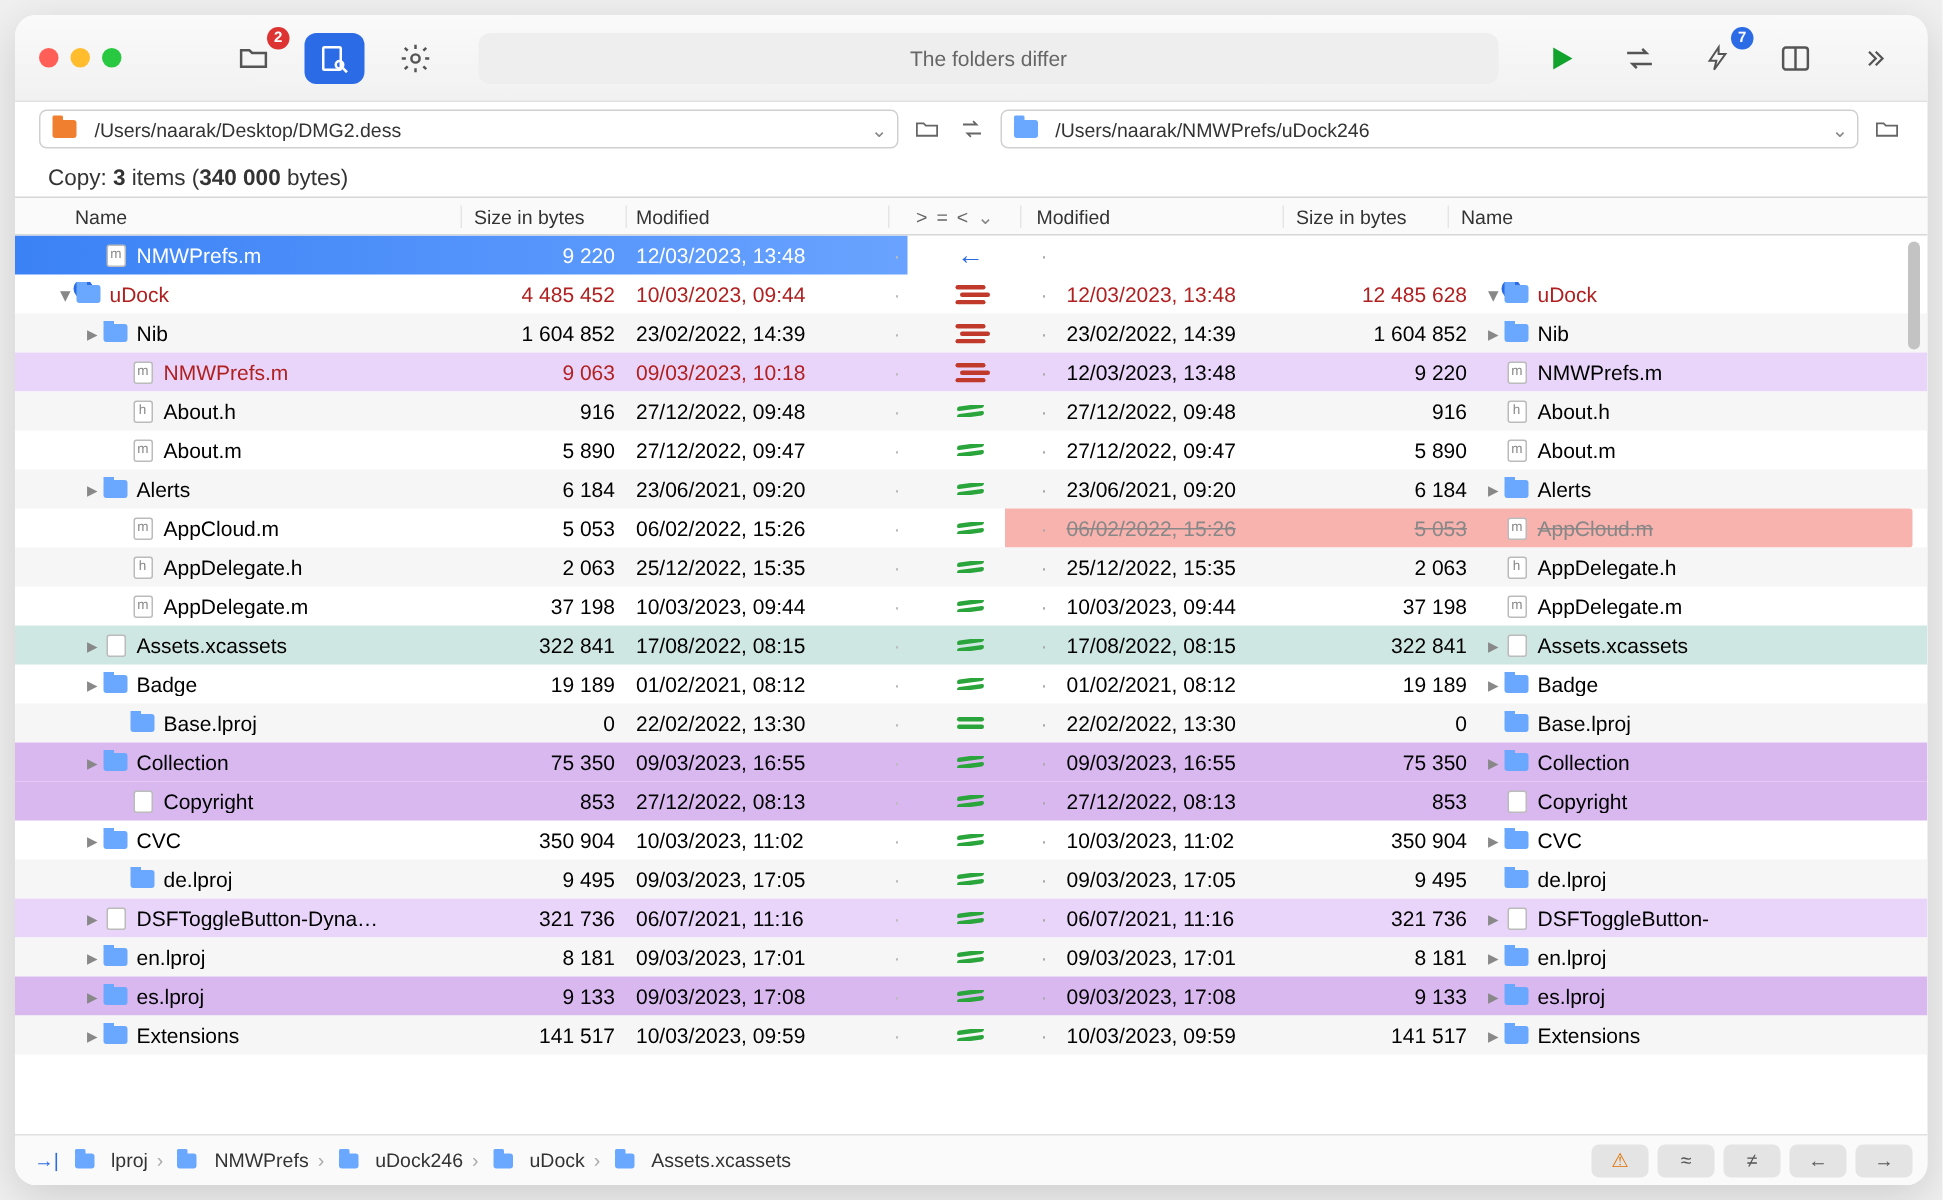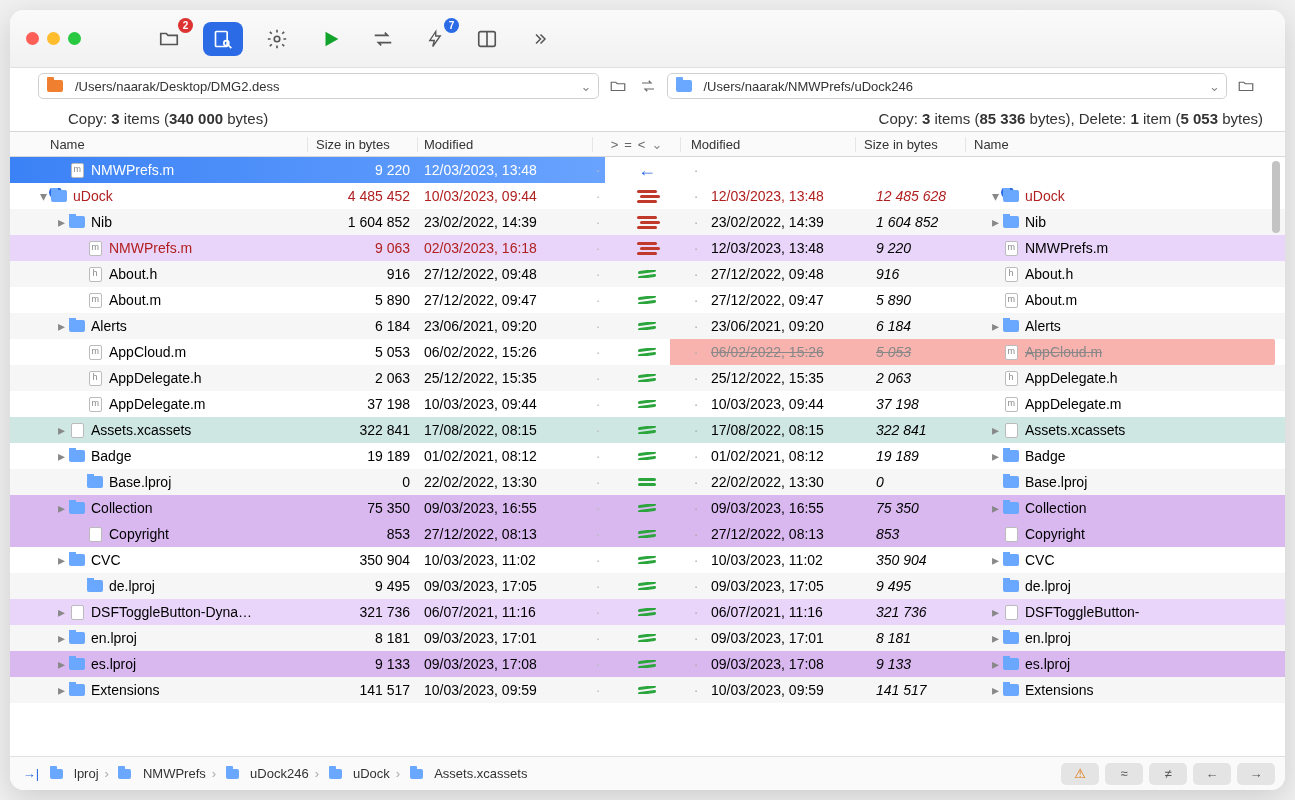--- a/index.html
+++ b/index.html
@@ -9,28 +9,28 @@
 .traffic { display:flex; gap:8px; }
 .traffic span { width:13px; height:13px; border-radius:50%; }
 .tl-red { background:#ff5f57; } .tl-yellow { background:#ffbd2e; } .tl-green { background:#28c940; }
 .tb-btn { width:40px; height:34px; border-radius:8px; display:flex; align-items:center; justify-content:center; color:#555; position:relative; }
 .tb-btn.active { background:#2b6be6; color:#fff; }
 .tb-badge { position:absolute; top:-4px; right:-4px; background:#d33; color:#fff; font-size:10px; font-weight:700; min-width:15px; height:15px; border-radius:8px; display:flex; align-items:center; justify-content:center; padding:0 3px; }
 .tb-badge.blue { background:#2b6be6; }
 .title-field { flex:1; background:#eeeeee; border-radius:8px; height:34px; display:flex; align-items:center; justify-content:center; color:#666; font-size:14px; margin:0 8px; }
 .tb-right { display:flex; gap:12px; }
 .run-btn svg { fill:#12a32d; }
-.pathbar { height:36px; display:flex; align-items:center; padding:0 28px; gap:8px; }
+.pathbar { height:36px; display:flex; align-items:center; padding:0 16px; gap:8px; }
 .pathbox { flex:1; height:26px; border:1px solid #d0d0d0; border-radius:5px; display:flex; align-items:center; padding:0 6px; gap:6px; font-size:13px; color:#333; background:#fff; position:relative; }
 .pathbox .chev { margin-left:auto; color:#888; }
 .pathicon { width:22px; height:22px; display:flex; align-items:center; justify-content:center; color:#666; }
 .folder-ico { width:16px; height:12px; background:#6aa7ff; border-radius:2px; position:relative; }
 .folder-ico::before { content:''; position:absolute; top:-3px; left:0; width:7px; height:4px; background:#6aa7ff; border-radius:1px 1px 0 0; }
 .folder-ico.orange { background:#f08030; } .folder-ico.orange::before { background:#f08030; }
-.summary { display:flex; padding:6px 22px 4px; font-size:15px; color:#333;margin-left:36px; }
+.summary { display:flex; padding:6px 22px 4px; font-size:15px; color:#333; }
 .summary .left { flex:1; } .summary b { font-weight:700; }
 .headers { height:26px; display:flex; align-items:center; font-size:13px; color:#333; border-top:1px solid #d8d8d8; border-bottom:1px solid #d8d8d8; background:#fafafa; }
 .h-name-l { width:298px; padding-left:40px; border-right:1px solid #e5e5e5; }
 .h-size-l { width:110px; text-align:left; padding-left:8px; border-right:1px solid #e5e5e5; }
 .h-mod-l  { width:175px; padding-left:6px; border-right:1px solid #e5e5e5; }
 .h-center { width:88px; display:flex; align-items:center; justify-content:center; gap:6px; border-right:1px solid #e5e5e5; color:#666; }
 .h-mod-r  { width:175px; padding-left:10px; border-right:1px solid #e5e5e5; }
 .h-size-r { width:110px; text-align:left; padding-left:8px; border-right:1px solid #e5e5e5; }
 .h-name-r { flex:1; padding-left:8px; }
 .rows { flex:1; overflow:hidden; position:relative; font-size:14px; }
@@ -40,21 +40,21 @@
 .row.purpleband { background:#e9d5f9; }
 .row.purplestrong { background:#d9b8f0; }
 .row.tealband { background:#cfe7e2; }
 .row.redband-r::after { content:''; position:absolute; right:10px; top:0; bottom:0; width:605px; background:#f8b3ae; z-index:0; border-radius:0 2px 2px 0; }
 .cell { position:relative; z-index:1; white-space:nowrap; overflow:hidden; text-overflow:ellipsis; }
 .c-name-l { width:298px; display:flex; align-items:center; }
 .c-size-l { width:110px; text-align:right; padding-right:8px; font-variant-numeric:tabular-nums; }
 .c-mod-l  { width:175px; padding-left:6px; font-variant-numeric:tabular-nums; }
 .c-center { width:88px; display:flex; align-items:center; justify-content:center; }
 .c-mod-r  { width:175px; padding-left:10px; font-variant-numeric:tabular-nums; }
-.c-size-r { width:110px; text-align:left; padding-right:8px; font-variant-numeric:tabular-nums;font-style:italic; }
+.c-size-r { width:110px; text-align:right; padding-right:8px; font-variant-numeric:tabular-nums; }
 .c-name-r { flex:1; display:flex; align-items:center; padding-left:4px; }
 .disc { width:11px; height:11px; display:flex; align-items:center; justify-content:center; color:#888; }
 .ico { width:16px; height:16px; display:inline-flex; align-items:center; justify-content:center; margin:0 6px 0 2px; }
 .file-ico { width:13px; height:15px; background:#fff; border:1px solid #bbb; border-radius:2px; position:relative; }
 .file-ico.m::after { content:'m'; position:absolute; left:2px; top:0px; font-size:9px; color:#888; }
 .file-ico.h::after { content:'h'; position:absolute; left:3px; top:0px; font-size:9px; color:#888; }
 .indent0 { padding-left:28px; } .indent1 { padding-left:46px; } .indent2 { padding-left:64px; }
 .redtxt { color:#b12020; } .strike { text-decoration:line-through; color:#888; }
 .diff-ico { display:flex; flex-direction:column; gap:2px; }
 .diff-ico span { width:20px; height:3px; border-radius:2px; }
@@ -96,20 +96,23 @@
           <circle cx="16" cy="17" r="3"></circle>
           <path d="M18.5 19.5 L22 23"></path>
         </svg>
   </div>
   <div class="tb-btn">
     <svg width="22" height="22" viewBox="0 0 24 24" fill="none" stroke="#555" stroke-width="1.8">
           <circle cx="12" cy="12" r="3"></circle>
           <path d="M12 2v3M12 19v3M4.2 4.2l2.1 2.1M17.7 17.7l2.1 2.1M2 12h3M19 12h3M4.2 19.8l2.1-2.1M17.7 6.3l2.1-2.1"></path>
         </svg>
   </div>
+  <div class="title-field">
+        <span>The folders differ</span>
+      </div>
   <div class="tb-right">
     <div class="tb-btn run-btn">
           <svg width="22" height="22" viewBox="0 0 24 24">
             <path d="M6 4l14 8-14 8z"></path>
           </svg>
         </div>
     <div class="tb-btn">
           <svg width="22" height="22" viewBox="0 0 24 24" fill="none" stroke="#555" stroke-width="1.8">
             <path d="M3 8h14l-3-3M21 16H7l3 3"></path>
           </svg>
@@ -161,21 +164,20 @@
   </div>
   <div class="pathicon">
         <svg width="18" height="18" viewBox="0 0 24 24" fill="none" stroke="#666" stroke-width="1.6">
           <path d="M3 7h6l2 2h10v9H3z"></path>
         </svg>
       </div>
 </div>
 
 <div class="summary">
   <div class="left"><span>Copy: </span><b>3</b><span> items (</span><b>340 000</b><span> bytes)</span></div>
-  <div class="right"><span>Copy: </span><b>3</b><span> items (</span><b>85 336</b><span> bytes), Delete: </span><b>1</b><span> item (</span><b>5 053</b><span> bytes)</span></div>
 </div>
 
 <div class="headers">
   <div class="h-name-l">Name</div>
   <div class="h-size-l">Size in bytes</div>
   <div class="h-mod-l">Modified</div>
   <div class="h-center">
         <span>&gt;</span>
         <span>=</span>
         <span>&lt;</span>
@@ -268,21 +270,21 @@
       </div>
       <div class="row purpleband">
         <div class="cell c-name-l indent2 " style="">
           <span class="disc"></span>
           <span class="ico">
             <span class="file-ico m"></span>
           </span>
           <span class="redtxt">NMWPrefs.m</span>
         </div>
         <div class="cell c-size-l redtxt" style="">9 063</div>
-        <div class="cell c-mod-l redtxt" style="">02/03/2023, 16:18</div>
+        <div class="cell c-mod-l redtxt" style="">09/03/2023, 10:18</div>
         <div class="cell" style="width:10px;text-align:center;color:#bbb">·</div>
         <div class="cell c-center">
           <span class="diff-ico neq">
             <span></span>
             <span style="transform:translateX(3px)"></span>
             <span></span>
           </span>
         </div>
         <div class="cell dotcol">·</div>
         <div class="cell c-mod-r  ">12/03/2023, 13:48</div>

